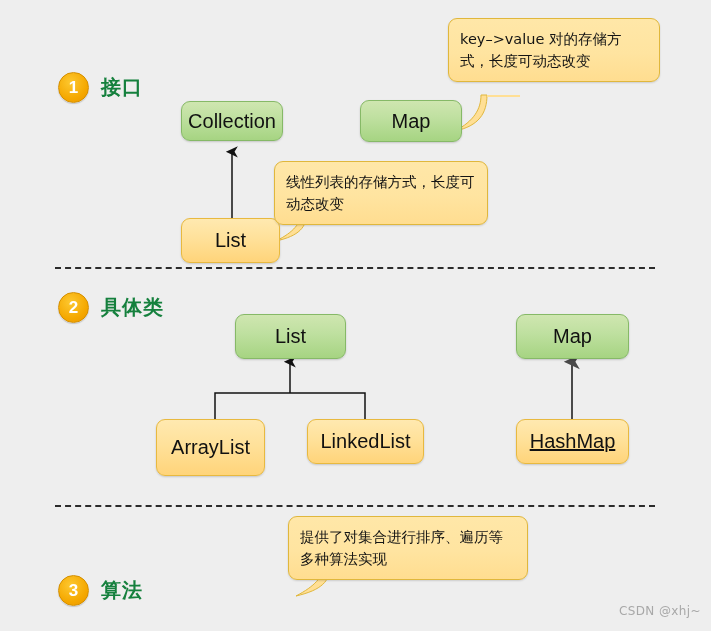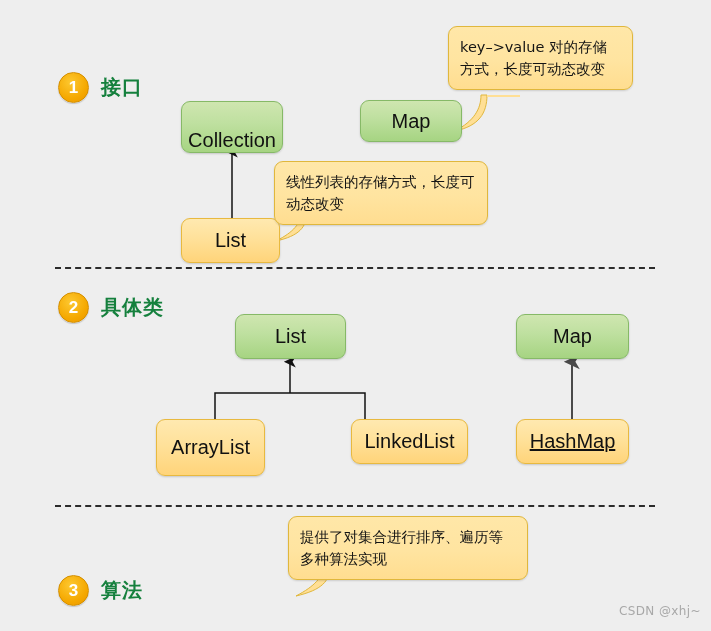--- a/index.html
+++ b/index.html
@@ -164,33 +164,33 @@
       <path d="M330,566 C330,581 322,590 296,596 C315,586 323,577 323,566 Z" fill="#ffdf95" stroke="#e0b73c" stroke-width="1" stroke-linejoin="round"></path>
       <path d="M330,564 L362,564 L362,567 L330,567 Z" fill="#ffdf95"></path>
     </g>
   </svg>
 
   <div class="section-head" style="left:58px; top:72px;">
     <div class="num-circle">1</div>
     <div class="section-title">接口</div>
   </div>
 
-  <div class="node green" style="left:181px; top:101px; width:102px; height:52px;align-items:flex-end;">
+  <div class="node green" style="left:181px; top:101px; width:102px; height:40px;">
     <span>Collection</span>
   </div>
 
   <div class="node green" style="left:360px; top:100px; width:102px; height:42px;">
     <span>Map</span>
   </div>
 
   <div class="node yellow" style="left:181px; top:218px; width:99px; height:45px;">
     <span>List</span>
   </div>
 
-  <div class="callout" style="left:448px; top:26px; width:185px;">
+  <div class="callout" style="left:448px; top:18px; width:212px;">
     <span class="callout-text">key–&gt;value 对的存储方式，长度可动态改变</span>
   </div>
 
   <div class="callout" style="left:266px; top:161px; width:214px;margin-left:8px;">
     <span class="callout-text">线性列表的存储方式，长度可动态改变</span>
   </div>
 
   <div class="divider" style="top:267px;"></div>
 
   <div class="section-head" style="left:58px; top:292px;">
@@ -203,21 +203,21 @@
   </div>
 
   <div class="node green" style="left:516px; top:314px; width:113px; height:45px;">
     <span>Map</span>
   </div>
 
   <div class="node yellow" style="left:156px; top:419px; width:109px; height:57px;">
     <span>ArrayList</span>
   </div>
 
-  <div class="node yellow" style="left:307px; top:419px; width:117px; height:45px;margin-left:44px;">
+  <div class="node yellow" style="left:307px; top:419px; width:117px; height:45px;">
     <span>LinkedList</span>
   </div>
 
   <div class="node yellow" style="left:516px; top:419px; width:113px; height:45px;text-decoration:underline;">
     <span>HashMap</span>
   </div>
 
   <div class="divider" style="top:505px;"></div>
 
   <div class="section-head" style="left:58px; top:575px;">

